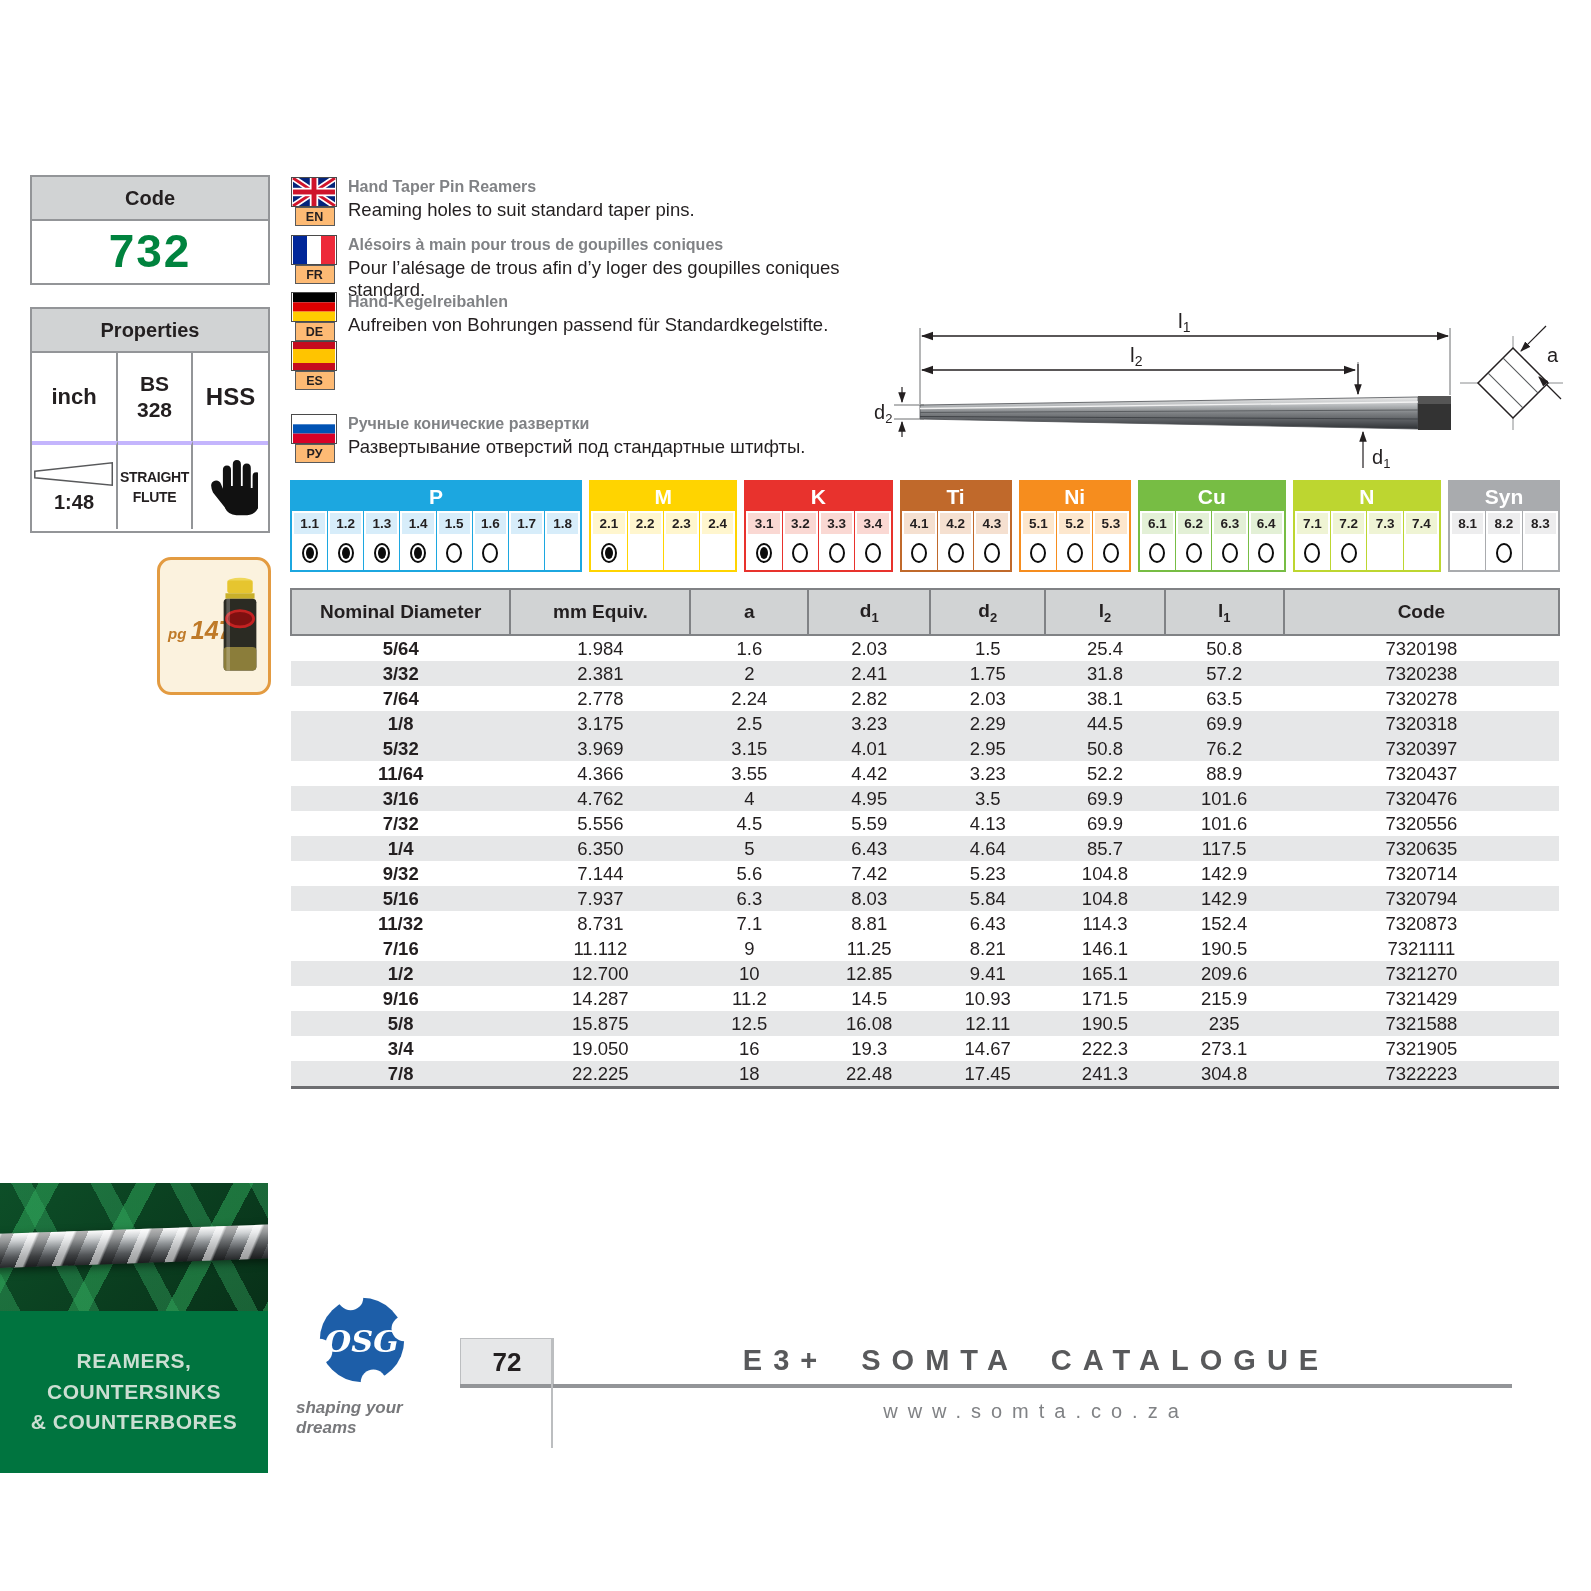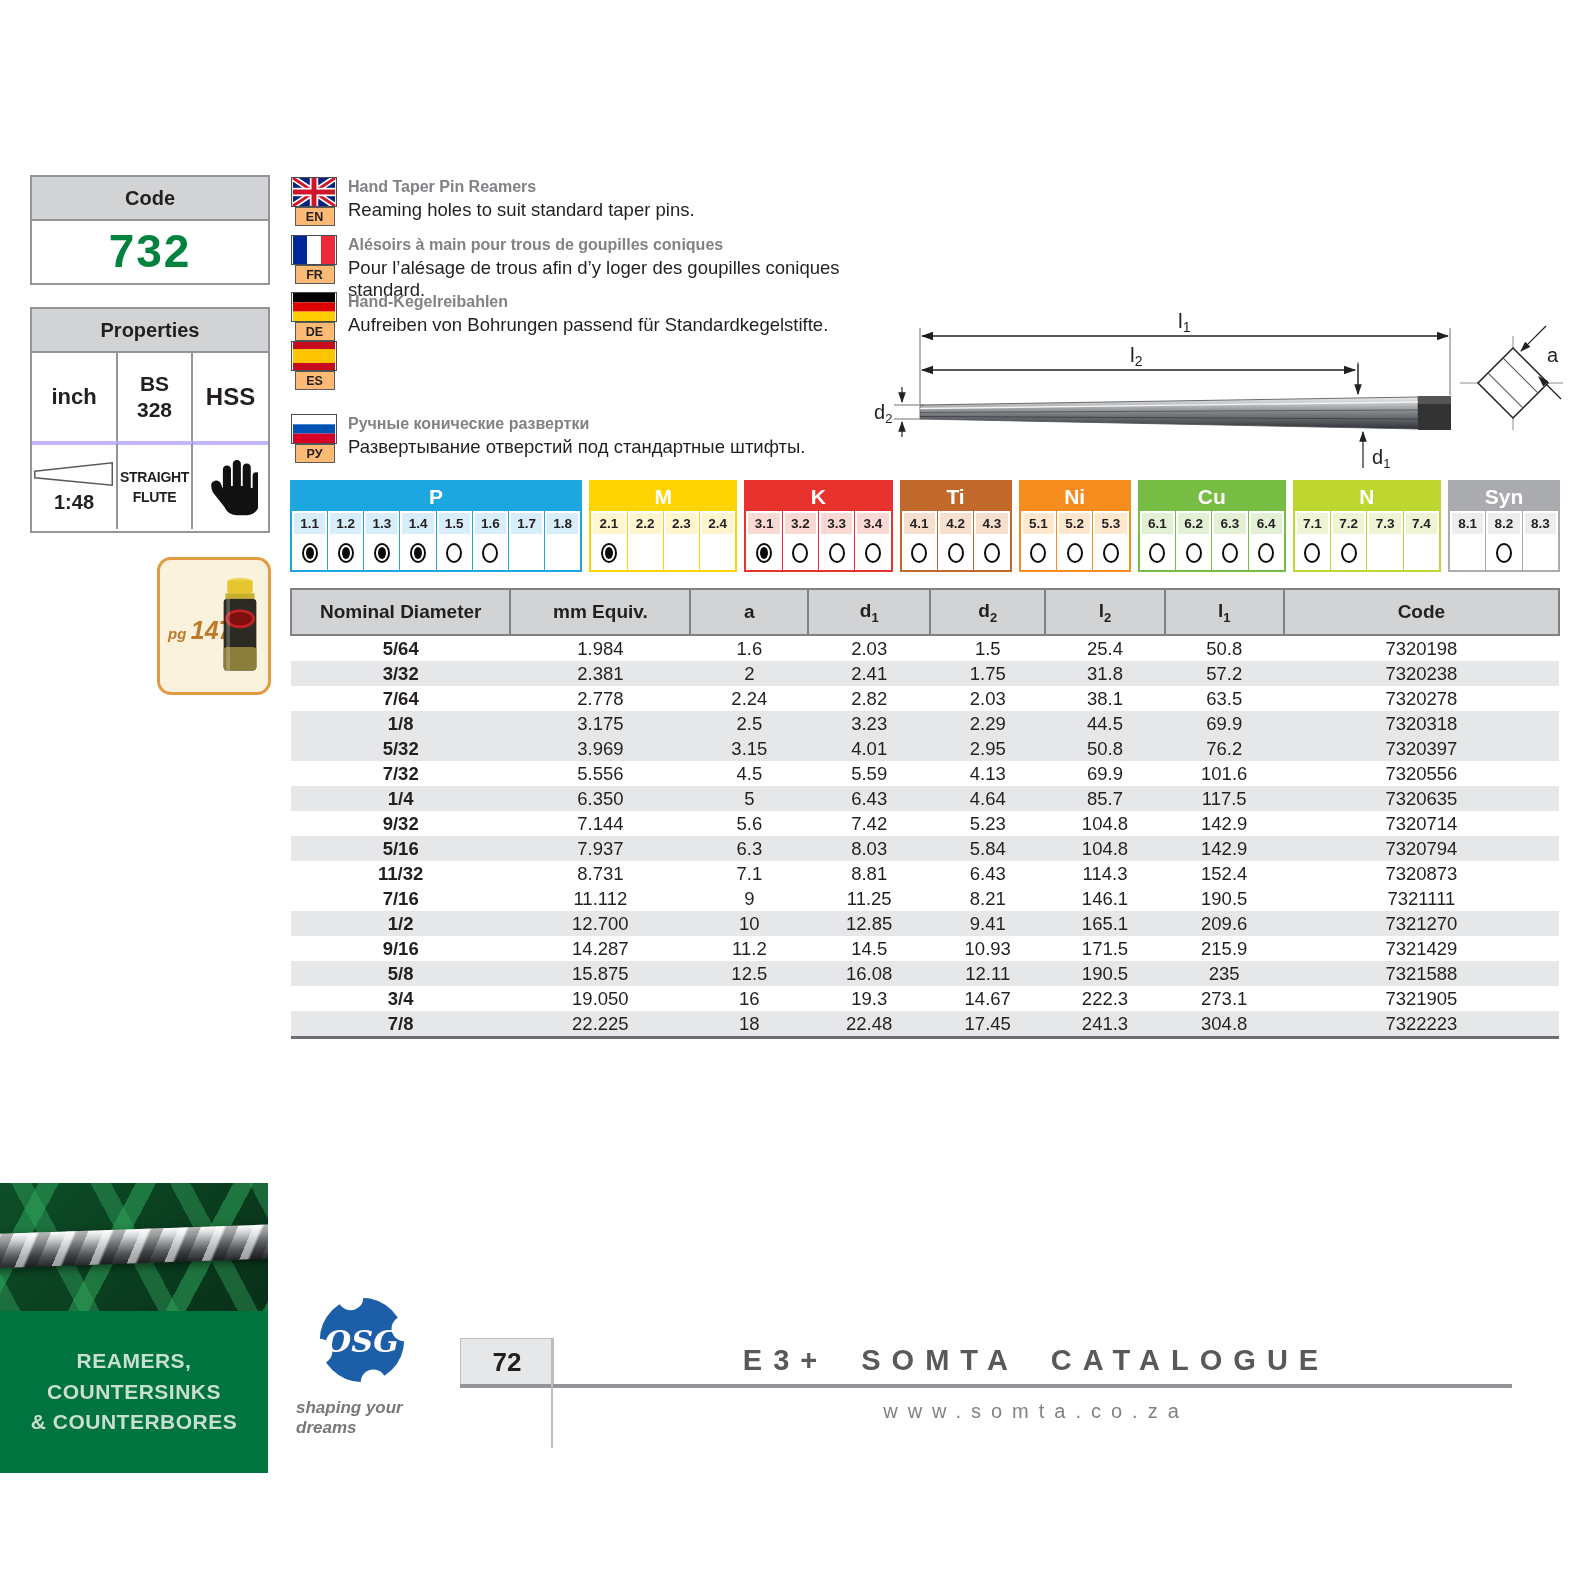--- a/index.html
+++ b/index.html
@@ -578,20 +578,40 @@
         <td class="bold">5/32</td>
         <td>3.969</td>
         <td>3.15</td>
         <td>4.01</td>
         <td>2.95</td>
         <td>50.8</td>
         <td>76.2</td>
         <td>7320397</td>
       </tr>
       <tr>
+        <td class="bold">11/64</td>
+        <td>4.366</td>
+        <td>3.55</td>
+        <td>4.42</td>
+        <td>3.23</td>
+        <td>52.2</td>
+        <td>88.9</td>
+        <td>7320437</td>
+      </tr>
+      <tr class="alt">
+        <td class="bold">3/16</td>
+        <td>4.762</td>
+        <td>4</td>
+        <td>4.95</td>
+        <td>3.5</td>
+        <td>69.9</td>
+        <td>101.6</td>
+        <td>7320476</td>
+      </tr>
+      <tr>
         <td class="bold">7/32</td>
         <td>5.556</td>
         <td>4.5</td>
         <td>5.59</td>
         <td>4.13</td>
         <td>69.9</td>
         <td>101.6</td>
         <td>7320556</td>
       </tr>
       <tr class="alt">

